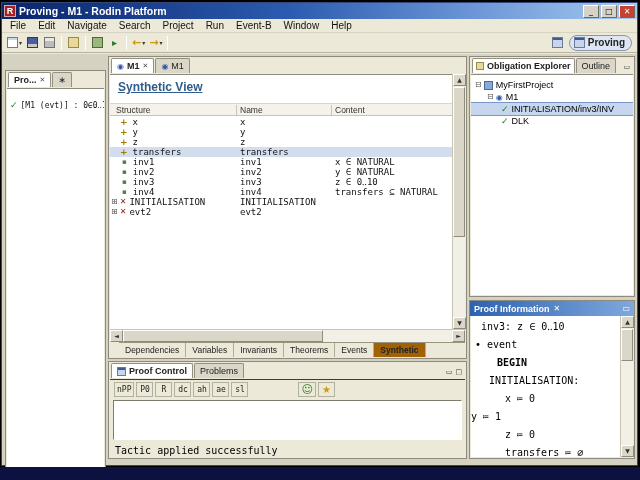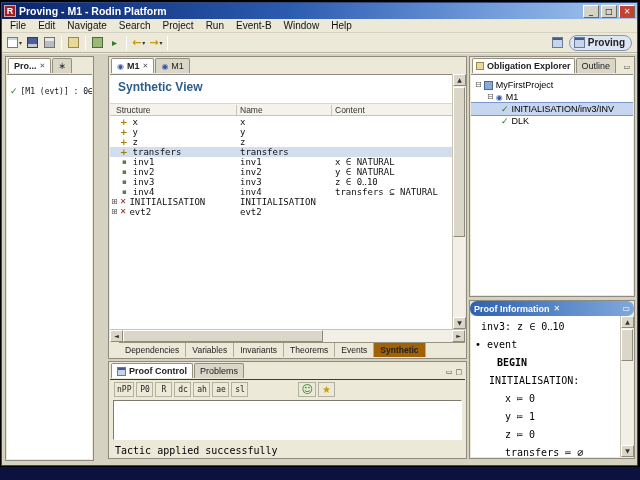--- a/index.html
+++ b/index.html
@@ -61,21 +61,21 @@
 
   
   .pt-content { position:absolute; left:1px; right:1px; top:17px; bottom:1px; background:#fff;
                 border-top:1px solid #8E8A7E; overflow:hidden; }
   .ptnode { display:flex; align-items:center; margin-top:10px; padding-left:3px; white-space:nowrap; }
   .mono8 { font-family:"DejaVu Sans Mono",monospace; font-size:8px; color:#111; }
 
   
   .editor-form { position:absolute; left:1px; right:14px; top:17px; bottom:29px; background:#fff;
                  border-top:1px solid #8E8A7E; overflow:hidden; }
-  .form-heading { position:absolute; left:8px; top:5px; font-size:12px; font-weight:bold; color:#2F5C8A; }
+  .form-heading { position:absolute; left:8px; top:5px; font-size:12px; font-weight:bold; color:#2F5C8A;text-decoration:underline; }
   .thead { position:absolute; left:0; right:0; top:28px; height:13px; background:#F4F2EA;
            border-top:1px solid #DAD6C8; border-bottom:1px solid #C8C4B6; font-size:8.5px; color:#333; }
   .thead span { position:absolute; top:1px; }
   .h-struct { left:6px; } .h-name { left:130px; } .h-content { left:225px; }
   .hdiv { position:absolute; top:0; bottom:0; width:1px; background:#C8C4B6; }
   .trow { position:absolute; left:0; right:0; height:10px; font-family:"DejaVu Sans Mono",monospace;
           font-size:9px; line-height:10px; color:#111; }
   .trow.sel { background:#D2DEEE; }
   .c-struct { position:absolute; left:0; width:126px; display:flex; align-items:center;
               white-space:nowrap; overflow:hidden; }
@@ -124,21 +124,21 @@
   .otree { position:absolute; left:1px; right:1px; top:17px; bottom:1px; background:#fff;
            border-top:1px solid #8E8A7E; font-size:9px; padding-top:4px; overflow:hidden; }
   .orow { height:12px; display:flex; align-items:center; white-space:nowrap; }
   .orow.sel { background:#C6D6EE; outline:1px solid #7A96C8; }
   .gi-coll { color:#555; font-size:8px; margin-right:2px; }
   .ic-projsm { width:9px; height:9px; background:#8AA8D8; border:1px solid #4A6A9A;
                display:inline-block; margin-right:3px; flex:0 0 auto; }
 
   
   .pi-header { height:15px; display:flex; align-items:center; gap:4px; padding:0 4px;
-               background:linear-gradient(90deg,#2E62B0,#7FA8DC);border-radius:7px; }
+               background:linear-gradient(90deg,#2E62B0,#7FA8DC); }
   .pi-title { color:#fff; font-size:9px; font-weight:bold; white-space:nowrap; }
   .pi-x { color:#fff; font-size:8px; font-family:"DejaVu Sans",sans-serif; }
   .pi-right { margin-left:auto; display:flex; gap:3px; }
   .pi-content { position:absolute; left:1px; right:14px; top:15px; bottom:1px; background:#fff;
                 font-family:"DejaVu Sans Mono",monospace; font-size:10px; color:#000;
                 padding-top:2px; overflow:hidden; }
   .pi-line { height:18px; line-height:18px; white-space:nowrap; }
   .pi-bold { font-weight:bold; }
   .pi-scroll { position:absolute; right:1px; top:15px; bottom:1px; width:13px;
                background:#F2F0E6; border-left:1px solid #C8C4B4; }
@@ -211,21 +211,21 @@
         </span>
         <span class="persp-chip">
           <span class="ic ic-persp"></span>
           <span>Proving</span>
         </span>
       </div>
     </div>
 
     <div class="workspace">
 
-      <div class="panel" style="left:3px; top:2px; width:89px; height:405px;">
+      <div class="panel" style="left:3px; top:16px; width:101px; height:405px;">
         <div class="tabrow">
           <span class="tab active">
             <span>Pro...</span>
             <span class="tabclose">✕</span>
           </span>
           <span class="tab">
             <span class="glyph">∗</span>
           </span>
         </div>
         <div class="pt-content">
@@ -449,21 +449,21 @@
         </div>
         <div class="pi-content">
           <div class="pi-line" style="padding-left:10px;">inv3: z ∈ 0‥10</div>
           <div class="pi-line" style="padding-left:4px;">
             <span>•</span>
             <span>event</span>
           </div>
           <div class="pi-line pi-bold" style="padding-left:26px;">BEGIN</div>
           <div class="pi-line" style="padding-left:18px;">INITIALISATION:</div>
           <div class="pi-line" style="padding-left:34px;">x ≔ 0</div>
-          <div class="pi-line" style="padding-left:34px;">y ≔ 1</div>
+          <div class="pi-line" style="">y ≔ 1</div>
           <div class="pi-line" style="padding-left:34px;">z ≔ 0</div>
           <div class="pi-line" style="padding-left:34px;">transfers ≔ ∅</div>
         </div>
         <div class="pi-scroll">
           <span class="sbtn" style="position:absolute; top:0; left:0;">▲</span>
           <span class="vthumb" style="top:13px; height:32px;"></span>
           <span class="sbtn" style="position:absolute; bottom:0; left:0;">▼</span>
         </div>
       </div>
 

